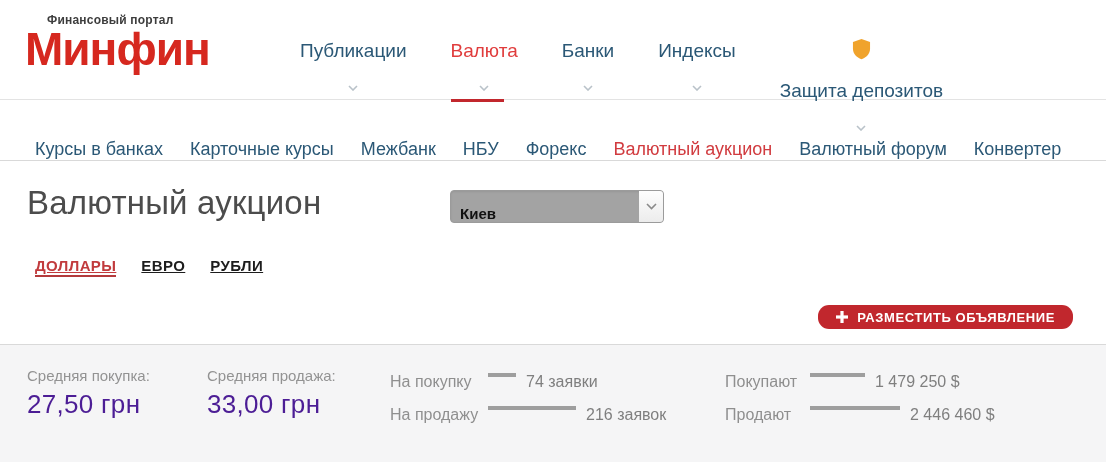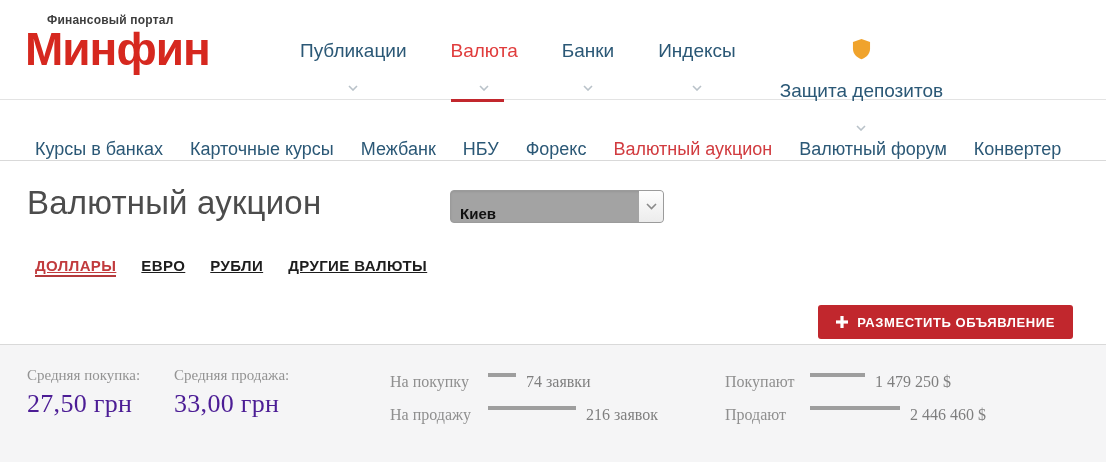--- a/index.html
+++ b/index.html
@@ -51,34 +51,34 @@
   .city-select-arrow svg { width:11px; height:7px; }
   .city-select-arrow polyline { fill:none; stroke:#8a8a8a; stroke-width:1.6; }
 
   
   .tabs { position:absolute; left:35px; top:257px; display:flex; gap:25px; }
   .tab { font-size:15px; font-weight:700; color:#1d1d1d; letter-spacing:.4px;
          padding-bottom:1px; cursor:pointer; white-space:nowrap;text-decoration:underline; }
   .tab.active { color:#c13b3d; border-bottom:2px solid #b43a3c; }
 
   
-  .post-ad-btn { position:absolute; right:33px; top:305px; height:34px;
-                 background:#c1272d; border:none; border-radius:3px; color:#fff;
+  .post-ad-btn { position:absolute; right:33px; top:305px; height:24px;
+                 background:#c1272d; border:none; border-radius:11px; color:#fff;
                  font-family:"Liberation Sans", sans-serif;
                  font-size:13px; font-weight:700; letter-spacing:.6px;
                  display:flex; align-items:center; padding:0 18px; gap:9px; cursor:pointer; }
   .plus-icon { width:12px; height:12px; }
   .plus-icon rect { fill:#fff; }
 
   
   .stats { position:absolute; left:0; top:344px; width:1106px; height:118px;
-           background:#f5f5f6; border-top:1px solid #d9d9d9;font-family:Liberation Serif, serif; }
+           background:#f5f5f6; border-top:1px solid #d9d9d9; }
   .avg-col { position:absolute; top:22px; }
   .avg-col.col1 { left:27px; }
-  .avg-col.col2 { left:174px; }
+  .avg-col.col2 { left:207px; }
   .avg-label { font-size:15px; color:#939393; }
   .avg-value { margin-top:5px; font-size:26px; color:#4c1d95; letter-spacing:.3px; }
 
   .rows-col { position:absolute; top:28px; display:flex; flex-direction:column; gap:15px; }
   .rows-col.col3 { left:390px; }
   .rows-col.col4 { left:725px; }
   .stat-row { display:flex; align-items:flex-start; height:18px; }
   .stat-row-label { font-size:16px; color:#8f8f8f; }
   .col3 .stat-row-label { width:98px; }
   .col4 .stat-row-label { width:85px; }
@@ -153,21 +153,20 @@
       <svg viewBox="0 0 11 7">
           <polyline points="1,1 5.5,5.5 10,1"></polyline>
         </svg>
     </span>
   </div>
 
   <div class="tabs">
     <span class="tab active">ДОЛЛАРЫ</span>
     <span class="tab">ЕВРО</span>
     <span class="tab">РУБЛИ</span>
-    <span class="tab">ДРУГИЕ ВАЛЮТЫ</span>
   </div>
 
   <button class="post-ad-btn">
     <svg class="plus-icon" viewBox="0 0 12 12">
       <rect x="4.4" y="0" width="3.2" height="12"></rect>
       <rect x="0" y="4.4" width="12" height="3.2"></rect>
     </svg>
     <span>РАЗМЕСТИТЬ ОБЪЯВЛЕНИЕ</span>
   </button>
 

